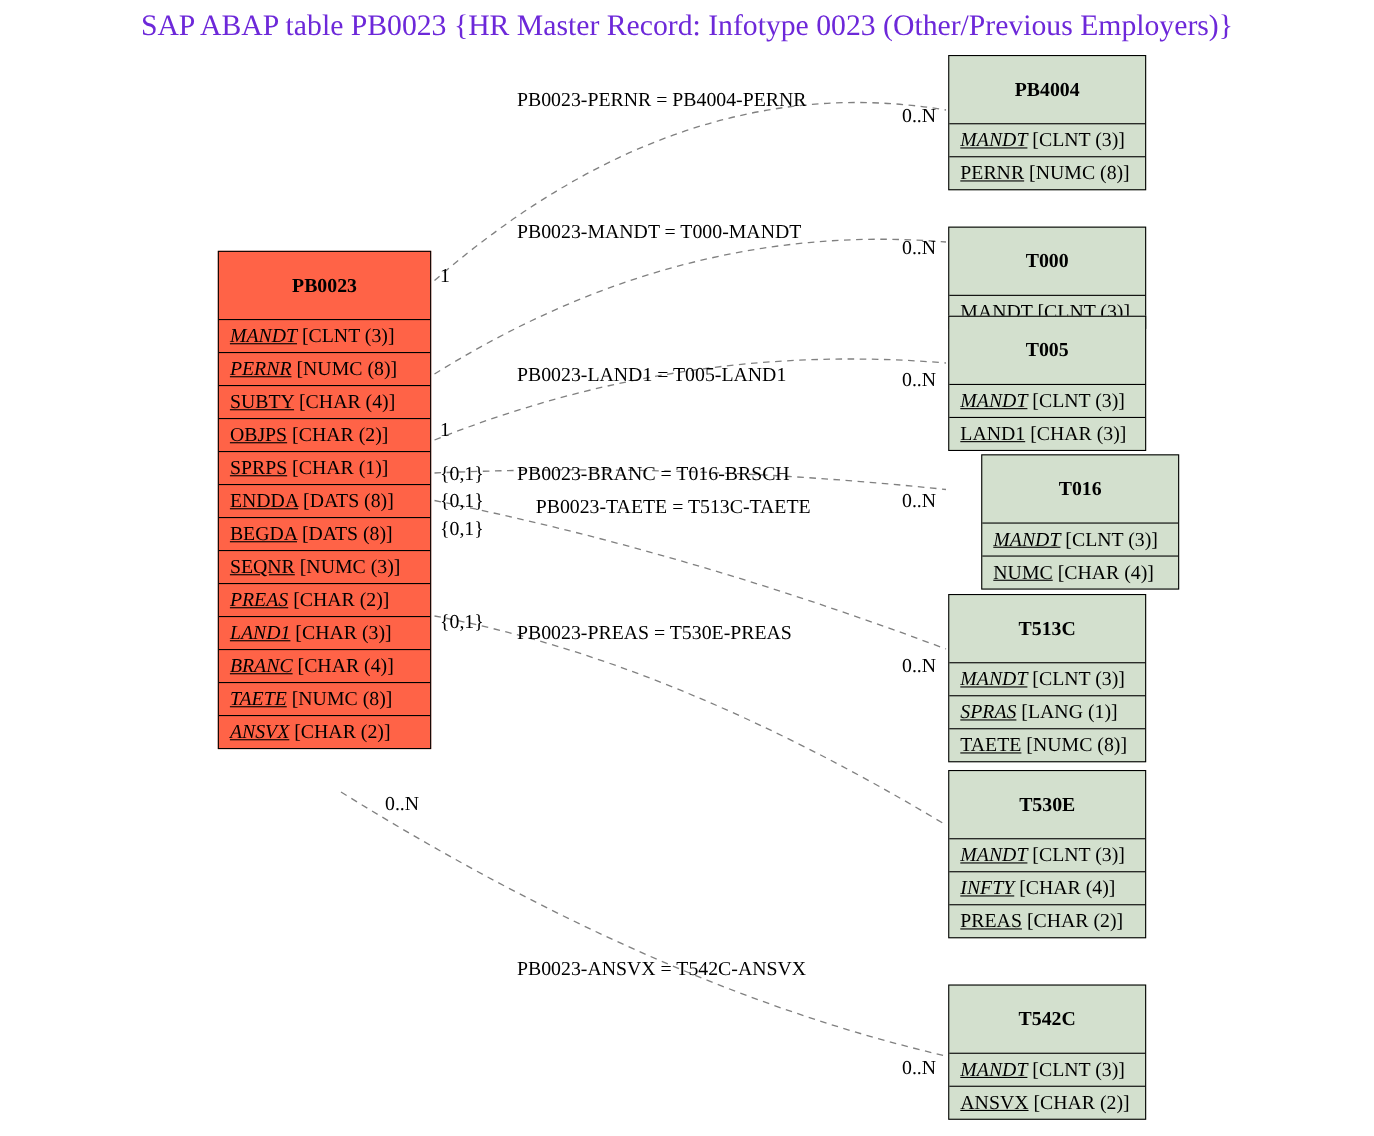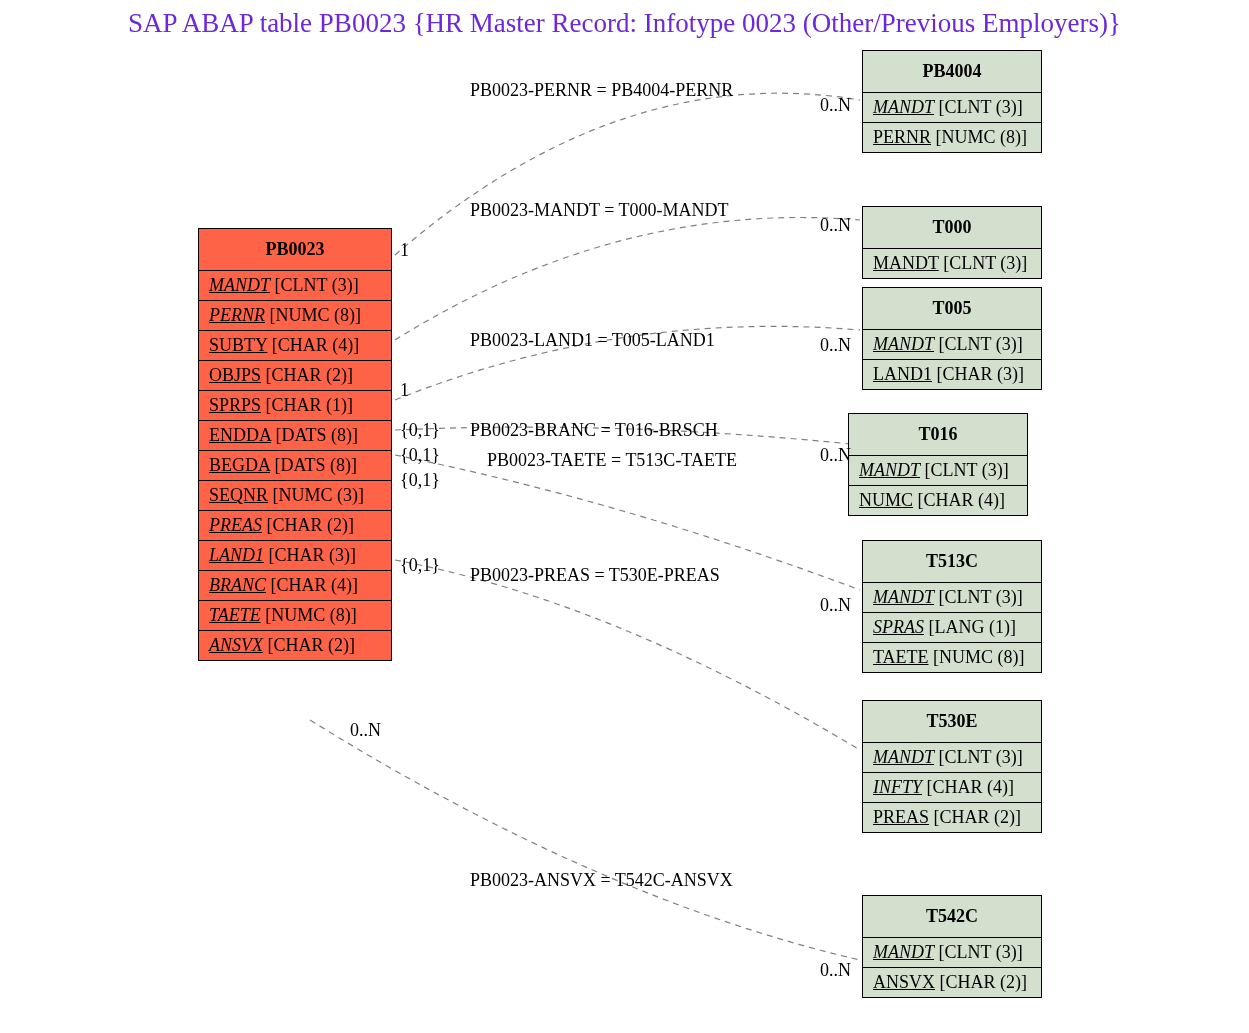--- a/index.html
+++ b/index.html
@@ -22,21 +22,21 @@
     color: #6d28d9;
   }
   .entity {
     position: absolute;
     border: 1px solid #000;
     font-size: 18px;
   }
   .entity .header {
     font-weight: bold;
     text-align: center;
-    padding: 10px 10px;
+    padding: 20px 10px;
     border-bottom: 1px solid #000;
   }
   .entity .row {
     padding: 4px 10px;
     border-bottom: 1px solid #000;
     white-space: nowrap;
   }
   .entity .row:last-child {
     border-bottom: none;
   }
@@ -109,21 +109,21 @@
   </div>
 <div class="entity ref-entity" style="left: 862px; top: 206px; width: 178px;">
     <div class="header">T000</div>
     <div class="row"><span class="fname">MANDT</span> <span>[CLNT (3)]</span></div>
   </div>
 <div class="entity ref-entity" style="left: 862px; top: 287px; width: 178px;">
     <div class="header">T005</div>
     <div class="row"><span class="fname italic">MANDT</span> <span>[CLNT (3)]</span></div>
     <div class="row"><span class="fname">LAND1</span> <span>[CHAR (3)]</span></div>
   </div>
-<div class="entity ref-entity" style="left: 848px; top: 413px; width: 178px;">
+<div class="entity ref-entity" style="left: 892px; top: 413px; width: 178px;">
     <div class="header">T016</div>
     <div class="row"><span class="fname italic">MANDT</span> <span>[CLNT (3)]</span></div>
     <div class="row"><span class="fname">NUMC</span> <span>[CHAR (4)]</span></div>
   </div>
 <div class="entity ref-entity" style="left: 862px; top: 540px; width: 178px;">
     <div class="header">T513C</div>
     <div class="row"><span class="fname italic">MANDT</span> <span>[CLNT (3)]</span></div>
     <div class="row"><span class="fname italic">SPRAS</span> <span>[LANG (1)]</span></div>
     <div class="row"><span class="fname">TAETE</span> <span>[NUMC (8)]</span></div>
   </div>

